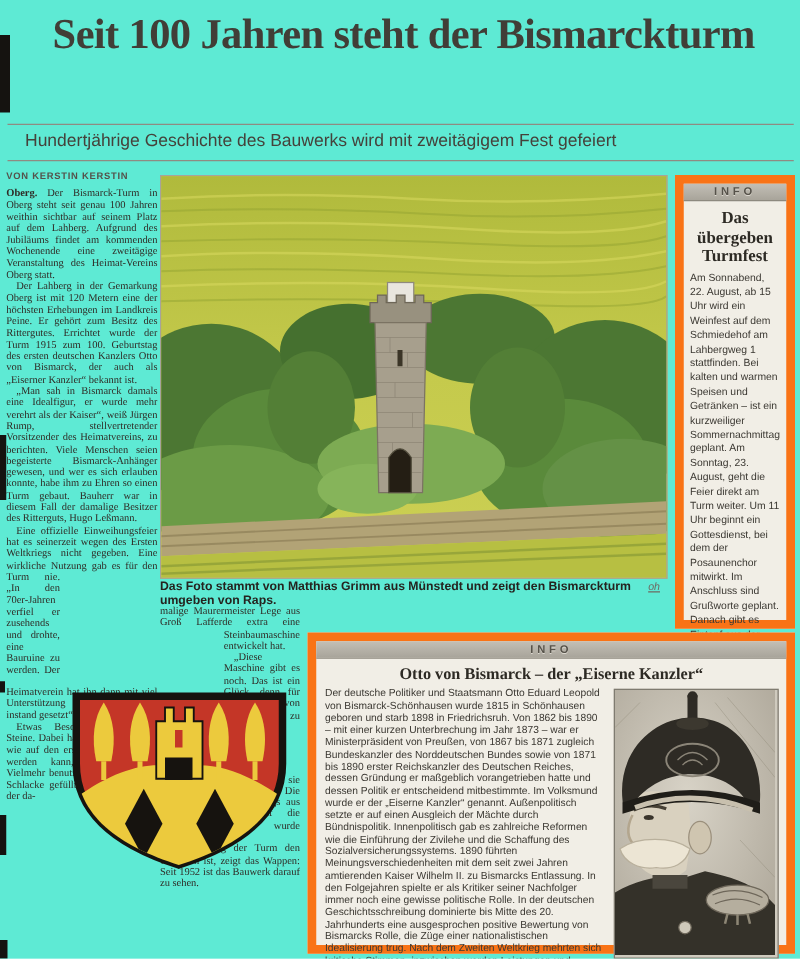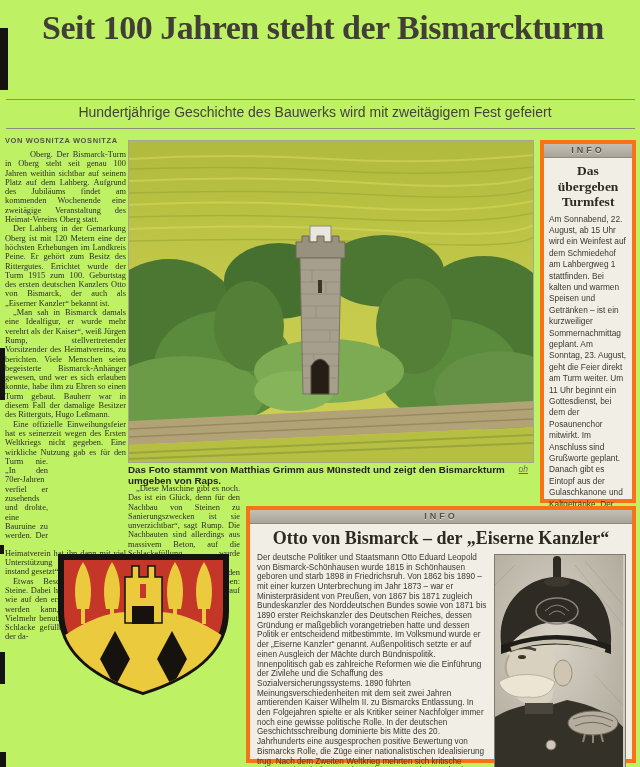--- a/index.html
+++ b/index.html
@@ -1,56 +1,56 @@
 <!DOCTYPE html>
 <html lang="de"><head>
 <meta charset="utf-8">
 <style>
   html,body{margin:0;padding:0;}
-  .page{position:relative;width:640px;height:767px;background:#bef264;overflow:hidden;
+  .page{position:relative;width:640px;height:767px;background:#5eead4;overflow:hidden;
         font-family:"Liberation Serif","DejaVu Serif",serif;color:#36332d;}
   
   .mark{position:absolute;background:#151310;}
   
   .headline{position:absolute;top:8px;left:20px;right:14px;text-align:center;
             font-size:34px;line-height:1.2;font-weight:bold;color:#413e37;letter-spacing:-.5px;}
   .rule{position:absolute;left:6px;right:5px;border-top:1px solid #8f8b82;}
   .rule1{top:99px;} .rule2{top:128px;}
-  .subhead{position:absolute;top:104px;left:20px;right:30px;text-align:center;
+  .subhead{position:absolute;top:104px;left:20px;right:30px;text-align:left;
            font-family:"Liberation Sans","DejaVu Sans",sans-serif;font-size:14px;color:#45423b;}
   .byline{position:absolute;top:136px;left:5px;font-family:"Liberation Sans","DejaVu Sans",sans-serif;
           font-size:7.5px;font-weight:bold;letter-spacing:.6px;color:#55524b;}
   
   .col{position:absolute;font-size:8.4px;line-height:9.3px;text-align:justify;color:#2f2c26;}
   .col p{margin:0;}
   .col p.ind{text-indent:8px;}
   .col1{left:5px;top:150px;width:121px;height:614px;overflow:hidden;}
   .col2{left:128px;top:484px;width:112px;height:280px;overflow:hidden;}
-  .lead{font-weight:normal;margin-left:25px;}
+  .lead{font-weight:bold;}
   .spacer-r{float:right;width:76px;height:92px;margin-left:2px;}
   .spacer-l{float:left;width:48px;height:116px;margin-right:3px;}
   
   .photo{position:absolute;left:128px;top:140px;width:404px;height:321px;border:1px solid #a7a399;background:#bcC145;}
   .photo svg{display:block;}
   .caption{position:absolute;left:128px;top:464px;width:406px;display:flex;align-items:flex-start;
            font-family:"Liberation Sans","DejaVu Sans",sans-serif;font-size:9.8px;font-weight:bold;color:#25231f;}
   .caption .credit{margin-left:auto;font-weight:normal;font-style:italic;font-size:8.5px;color:#6e6a61;padding-right:6px;text-decoration:underline;}
   
   .wappen{position:absolute;left:49px;top:551px;width:189px;height:148px;z-index:3;}
   
-  .infobox{position:absolute;background:#f1eee6;border:4px solid #f97316;box-sizing:border-box;}
+  .infobox{position:absolute;background:#f1eee6;border:7px solid #f97316;box-sizing:border-box;}
   .box-turmfest{left:540px;top:140px;width:96px;height:363px;}
   .box-bismarck{left:246px;top:506px;width:390px;height:257px;}
   .infobar{height:13px;background:linear-gradient(#c3bfb6,#a8a49a);border-bottom:1px solid #8d897f;
            text-align:center;font-family:"Liberation Sans","DejaVu Sans",sans-serif;
            font-size:9px;font-weight:bold;letter-spacing:3px;color:#56524a;line-height:13px;
            text-shadow:0 1px 0 #dcd8cf;}
   .info-title{font-weight:bold;text-align:center;color:#2d2a24;margin:5px 3px 4px;}
   .box-turmfest .info-title{font-size:13.5px;line-height:1.15;}
-  .box-bismarck .info-title{font-size:18px;line-height:1.1;}
+  .box-bismarck .info-title{font-size:13px;line-height:1.1;}
   .info-body{font-family:"Liberation Sans","DejaVu Sans",sans-serif;color:#3b3832;text-align:left;}
   .box-turmfest .info-body{font-size:8.3px;line-height:11.4px;padding:0 5px;}
   .bis-flex{display:flex;padding:0 6px 0 7px;}
   .bis-text{flex:1;font-size:8.2px;line-height:9.7px;padding-right:7px;}
   .bis-credit,.tf-credit{display:block;text-align:right;font-size:6.5px;color:#8d897e;
            font-family:"Liberation Sans","DejaVu Sans",sans-serif;margin-top:2px;padding-right:4px;}
   .portrait{width:130px;flex:none;border:1px solid #7f7b70;background:#cfcabe;height:214px;margin-top:1px;}
 </style>
 </head>
 <body>
@@ -62,21 +62,21 @@
   <div class="mark" style="left:0;top:545px;width:4px;height:9px;"></div>
   <div class="mark" style="left:0;top:652px;width:5px;height:32px;"></div>
   <div class="mark" style="left:0;top:752px;width:6px;height:15px;"></div>
 
   <div class="headline">
     <span>Seit 100 Jahren steht der Bismarckturm</span><br>
   </div>
   <div class="rule rule1"></div>
   <div class="subhead">Hundertjährige Geschichte des Bauwerks wird mit zweitägigem Fest gefeiert</div>
   <div class="rule rule2"></div>
-  <div class="byline">VON WOSNITZA WOSNITZA</div>
+  <div class="byline">VON KERSTIN KERSTIN</div>
 
   <div class="col col1">
     <p><span class="lead">Oberg.</span><span> Der Bismarck-Turm in Oberg steht seit genau 100 Jahren weithin sichtbar auf seinem Platz auf dem Lahberg. Aufgrund des Jubiläums findet am kommenden Wochenende eine zweitägige Veranstaltung des Heimat-Vereins Oberg statt.</span></p>
     <p class="ind">Der Lahberg in der Gemarkung Oberg ist mit 120 Metern eine der höchsten Erhebungen im Landkreis Peine. Er gehört zum Besitz des Rittergutes. Errichtet wurde der Turm 1915 zum 100. Geburtstag des ersten deutschen Kanzlers Otto von Bismarck, der auch als „Eiserner Kanzler“ bekannt ist.</p>
     <p class="ind">„Man sah in Bismarck damals eine Idealfigur, er wurde mehr verehrt als der Kaiser“, weiß Jürgen Rump, stellvertretender Vorsitzender des Heimatvereins, zu berichten. Viele Menschen seien begeisterte Bismarck-Anhänger gewesen, und wer es sich erlauben konnte, habe ihm zu Ehren so einen Turm gebaut. Bauherr war in diesem Fall der damalige Besitzer des Ritterguts, Hugo Leßmann.</p>
     <p class="ind"><span>Eine offizielle Einweihungsfeier hat es seinerzeit wegen des Ersten Weltkriegs nicht gegeben. Eine wirkliche Nutzung</span>
       <span class="spacer-r"></span>
       <span>gab es für den Turm nie. „In den 70er-Jahren verfiel er zusehends und drohte, eine Bauruine zu</span>
       <span>werden. Der Heimatverein hat ihn dann mit viel Unterstützung von außen wieder instand gesetzt“, erzählt Rump.</span></p>
     <p class="ind">Etwas Besonderes sind die Steine. Dabei handelt es sich nicht, wie auf den ersten Blick vermutet werden kann, um Sandstein. Vielmehr benutzte man damals mit Schlacke gefüllten Beton, für den der da-</p>
@@ -157,20 +157,23 @@
       </g>
     </svg>
   </div>
 
   <div class="caption">
     <span>Das Foto stammt von Matthias Grimm aus Münstedt und zeigt den Bismarckturm umgeben von Raps.</span>
     <span class="credit">oh</span>
   </div>
 
   <div class="col col2">
+    <p><span>malige Maurermeister Lege aus Groß Lafferde extra eine</span>
+      <span class="spacer-l"></span>
+      <span>Steinbaumaschine entwickelt hat.</span></p>
     <p class="ind">„Diese Maschine gibt es noch. Das ist ein Glück, denn für den Nachbau von Steinen zu Sanierungszwecken ist sie unverzichtbar“, sagt Rump. Die Nachbauten sind allerdings aus massivem Beton, auf die Schlackefüllung wurde verzichtet.</p>
     <p class="ind">Wie wichtig der Turm den Obergern ist, zeigt das Wappen: Seit 1952 ist das Bauwerk darauf zu sehen.</p>
   </div>
 
   <div class="wappen">
     <svg width="189" height="148" viewBox="0 0 189 148">
       <defs>
         <clipPath id="shieldclip">
           <path d="M12,6 H177 V60 C177,102 141,126 94,141 C47,126 12,102 12,60 Z"></path>
         </clipPath>

